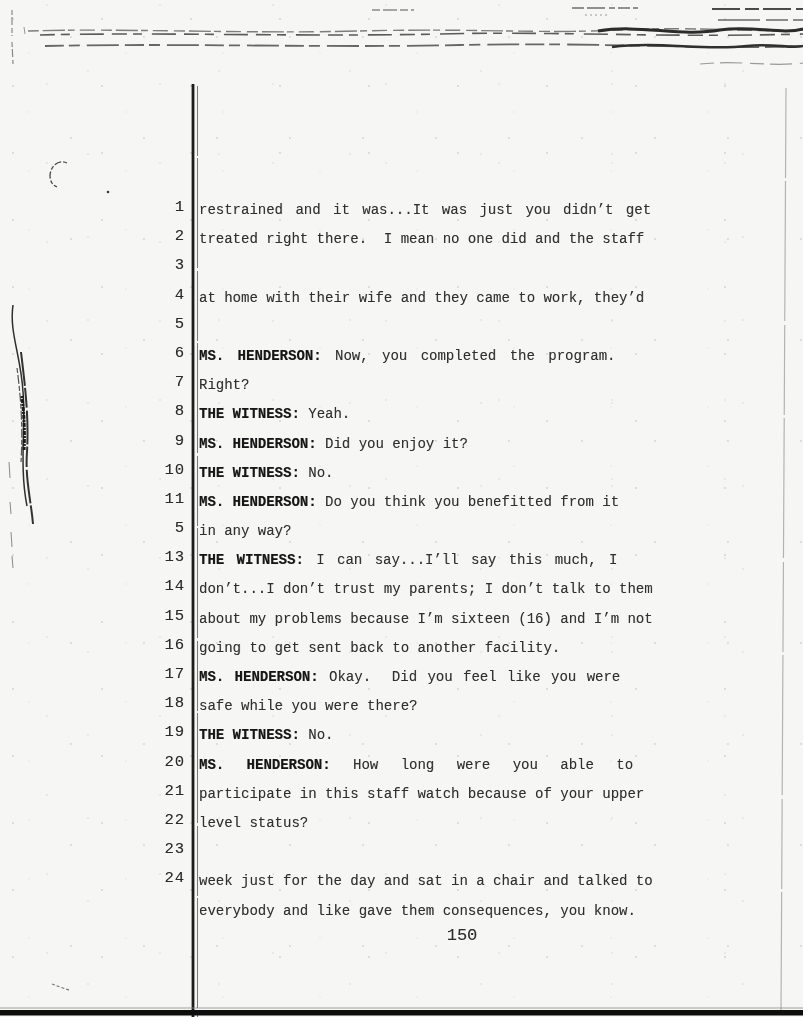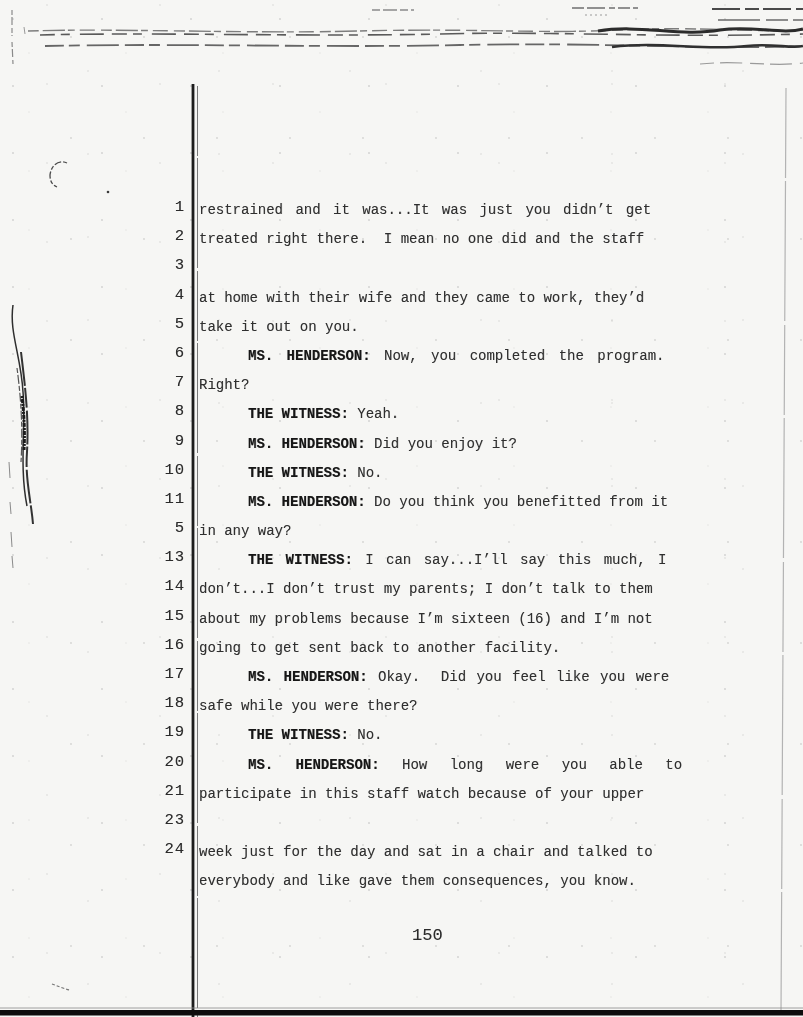--- a/index.html
+++ b/index.html
@@ -44,29 +44,30 @@
     text-shadow: 0.3px 0.3px 0 rgba(20,20,20,0.35);
   }
   .txt {
     position: absolute; left: 199px; top: 0;
     white-space: pre;
     font-size: 14px;
     line-height: 29.2px;
     color: #2f2f2f;
     text-shadow: 0.3px 0.3px 0 rgba(30,30,30,0.30);
   }
-  .line.indent .txt { padding-left: 49px; }
+  .line.indent .txt { }
   .txt b {
     font-weight: bold;
     color: #161616;
     text-shadow: 0.4px 0.4px 0 rgba(10,10,10,0.4);
   }
   .pagenum {
     position: absolute; top: 926px; left: 412px;
     width: 100px;
+    text-align: center;
     font-size: 17px;
     color: #2b2b2b;
     text-shadow: 0.3px 0.3px 0 rgba(30,30,30,0.3);
   }
 </style>
 </head>
 <body>
 
 <div class="page">
 
@@ -117,21 +118,20 @@
       </div>
       <div class="line">
         <span class="num">3</span>
       </div>
       <div class="line">
         <span class="num">4</span>
         <span class="txt">at home with their wife and they came to work, they’d</span>
       </div>
       <div class="line">
         <span class="num">5</span>
-        <span class="txt">take it out on you.</span>
       </div>
       <div class="line indent">
         <span class="num">6</span>
         <span class="txt" style="word-spacing: 5px;"><b>MS. HENDERSON:</b> Now, you completed the program.</span>
       </div>
       <div class="line">
         <span class="num">7</span>
         <span class="txt">Right?</span>
       </div>
       <div class="line indent">
@@ -183,20 +183,24 @@
         <span class="txt"><b>THE WITNESS:</b> No.</span>
       </div>
       <div class="line indent">
         <span class="num">20</span>
         <span class="txt" style="word-spacing: 14px; text-align: center;"><b>MS. HENDERSON:</b> How long were you able to</span>
       </div>
       <div class="line">
         <span class="num">21</span>
         <span class="txt">participate in this staff watch because of your upper</span>
       </div>
+      <div class="line">
+        <span class="num">22</span>
+        <span class="txt">level status?</span>
+      </div>
       <div class="line indent">
         <span class="num">23</span>
       </div>
       <div class="line">
         <span class="num">24</span>
         <span class="txt">week just for the day and sat in a chair and talked to</span>
       </div>
       <div class="line">
         <span class="txt">everybody and like gave them consequences, you know.</span>
       </div>

